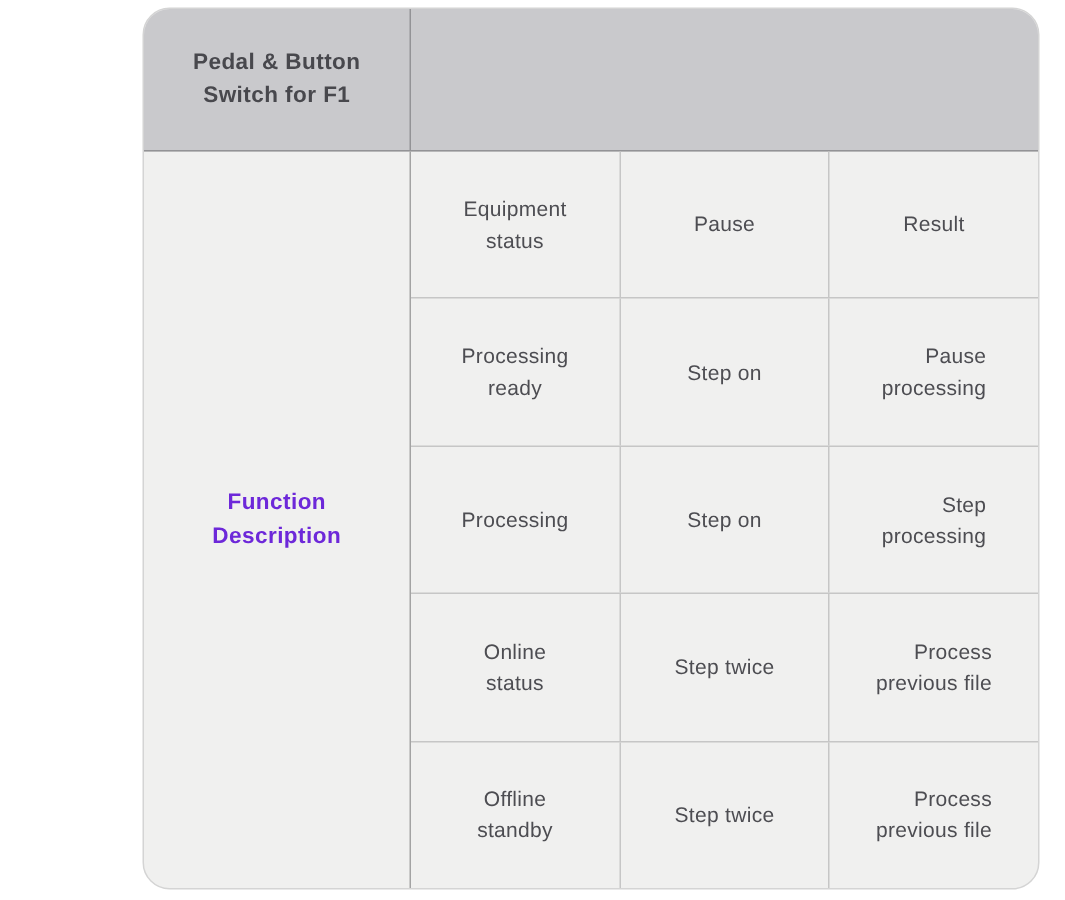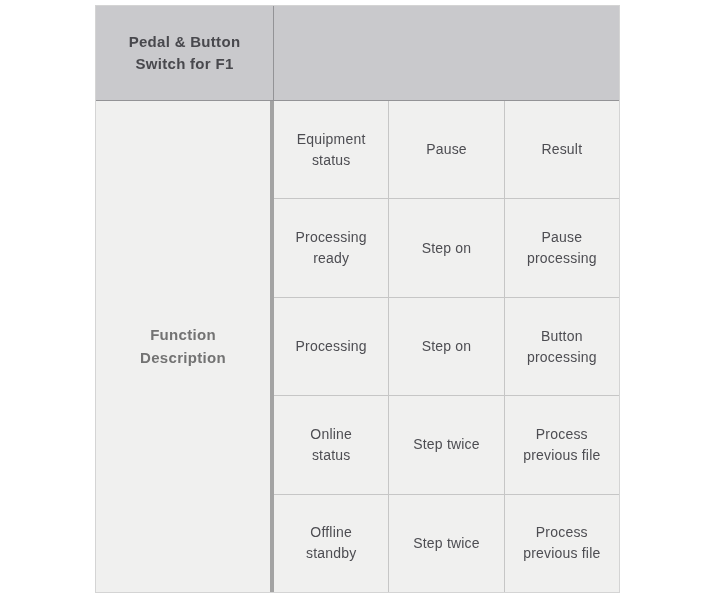--- a/index.html
+++ b/index.html
@@ -10,25 +10,25 @@
     height: 600px;
     background: #ffffff;
     overflow: hidden;
     font-family: "Liberation Sans", "DejaVu Sans", sans-serif;
     color: #4d4d52;
   }
   .panel {
     position: absolute;
     left: 95px;
     top: 5px;
-    width: 525px;
+    width: 598px;
     height: 588px;
     background: #f0f0ef;
     border: 1px solid #d4d4d4;
-    border-radius: 0;
+    border-radius: 18px;
     overflow: hidden;
     display: flex;
     flex-direction: column;
   }
   .cell {
     display: flex;
     align-items: center;
     justify-content: center;
     text-align: center;
     white-space: pre-line;
@@ -57,45 +57,45 @@
   }
   .group-cell { flex: 1; }
   .body-row {
     display: flex;
     flex: 1;
     min-height: 0;
   }
   .row-header-cell {
     width: 178px;
     flex: none;
-    border-right: 4px solid #a3a3a3;
+    border-right: 1px solid #a3a3a3;
     font-weight: bold;
     font-size: 15px;
-    color: #737373;
+    color: #6d28d9;
     letter-spacing: 0.3px;
   }
   .inner-grid {
     flex: 1;
     display: flex;
     flex-direction: column;
     min-width: 0;
   }
   .inner-row {
     flex: 1;
     display: flex;
     border-bottom: 1px solid #c6c6c6;
     min-height: 0;
   }
   .inner-row:last-child { border-bottom: none; }
   .inner-cell {
     flex: 1;
     border-right: 1px solid #c6c6c6;
     min-width: 0;
   }
-  .inner-cell:last-child { border-right: none; }
+  .inner-cell:last-child { border-right: none; text-align: right; }
 </style>
 </head>
 <body>
 
 <div class="stage">
   <div class="panel">
 
     <div class="header-row">
       <div class="cell header-cell corner-cell">Pedal &amp; Button
 Switch for F1</div>
@@ -118,21 +118,21 @@
           <div class="cell inner-cell">Processing
 ready</div>
           <div class="cell inner-cell">Step on</div>
           <div class="cell inner-cell">Pause
 processing</div>
         </div>
 
         <div class="inner-row">
           <div class="cell inner-cell">Processing</div>
           <div class="cell inner-cell">Step on</div>
-          <div class="cell inner-cell">Button
+          <div class="cell inner-cell">Step
 processing</div>
         </div>
 
         <div class="inner-row">
           <div class="cell inner-cell">Online
 status</div>
           <div class="cell inner-cell">Step twice</div>
           <div class="cell inner-cell">Process
 previous file</div>
         </div>

